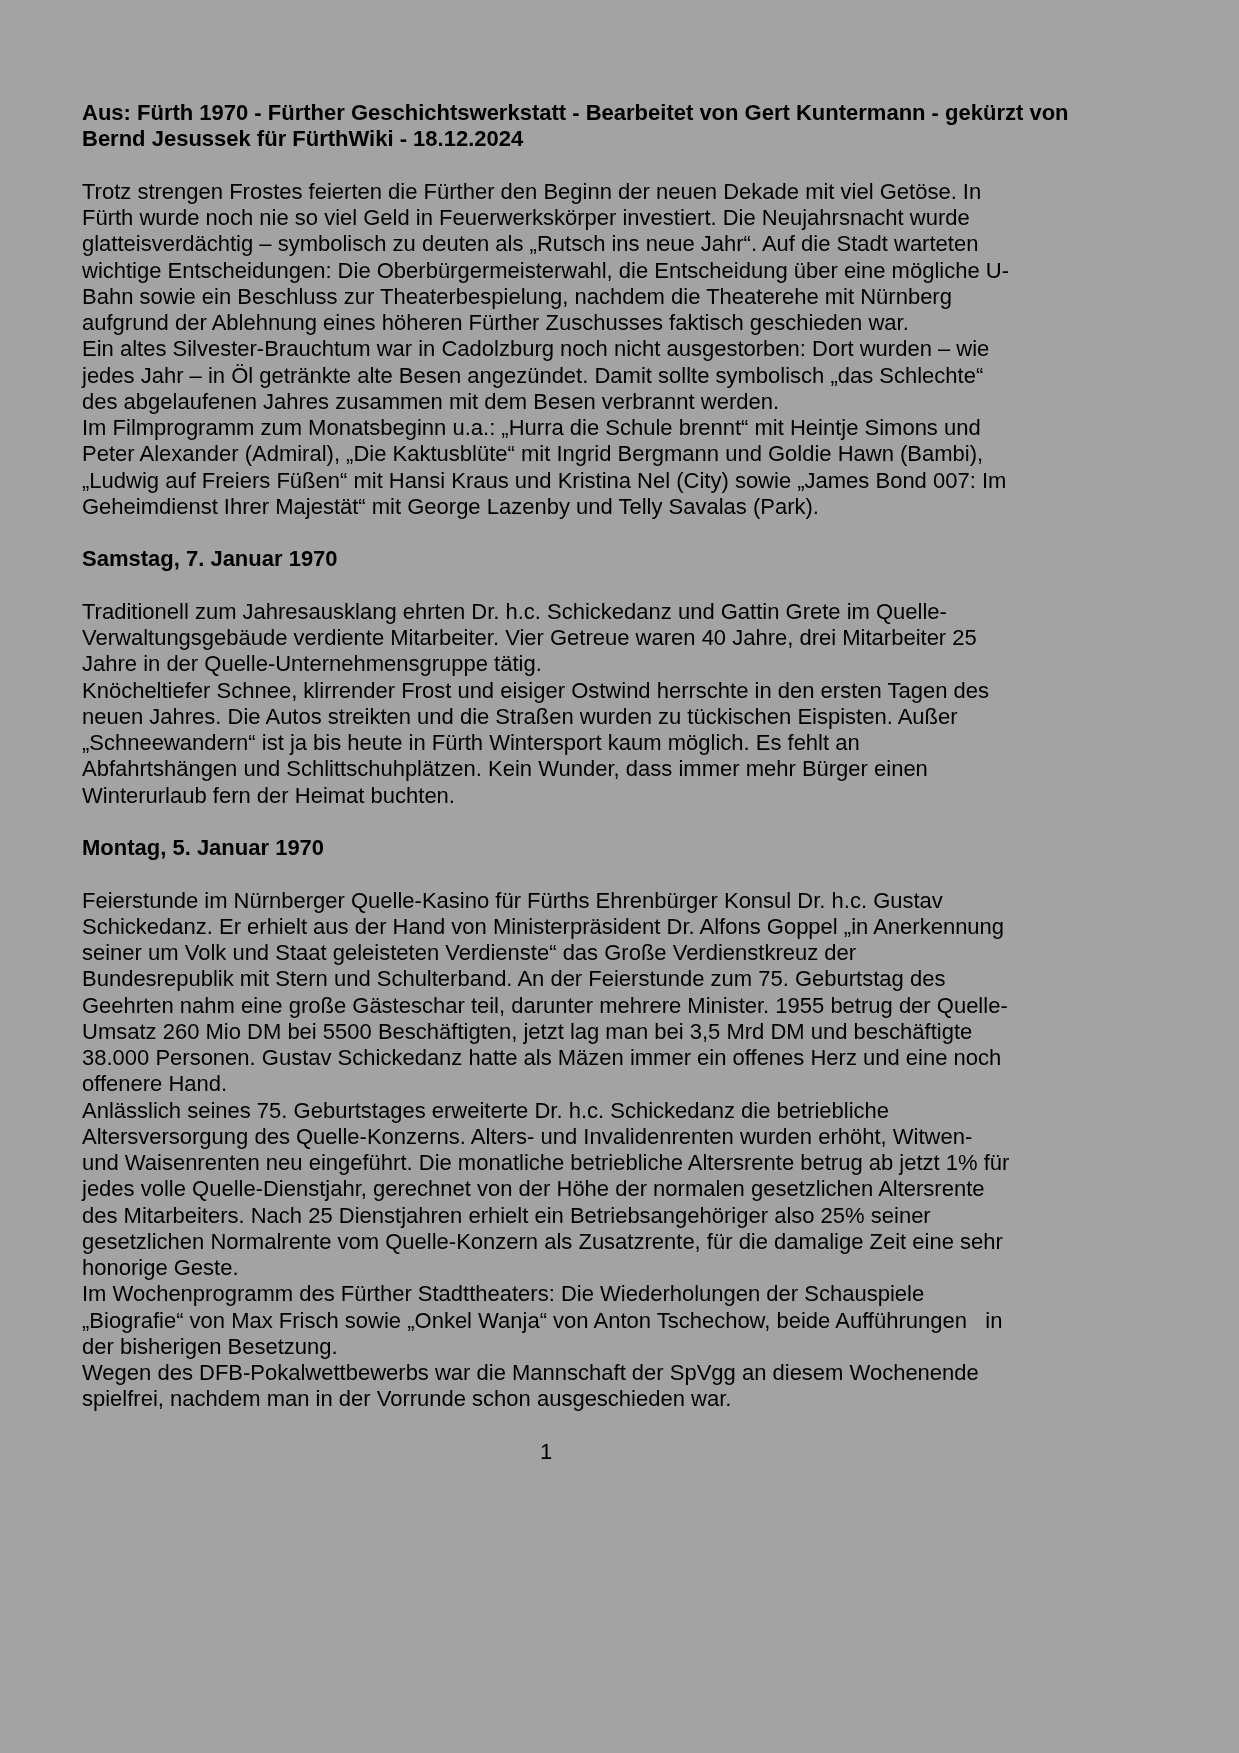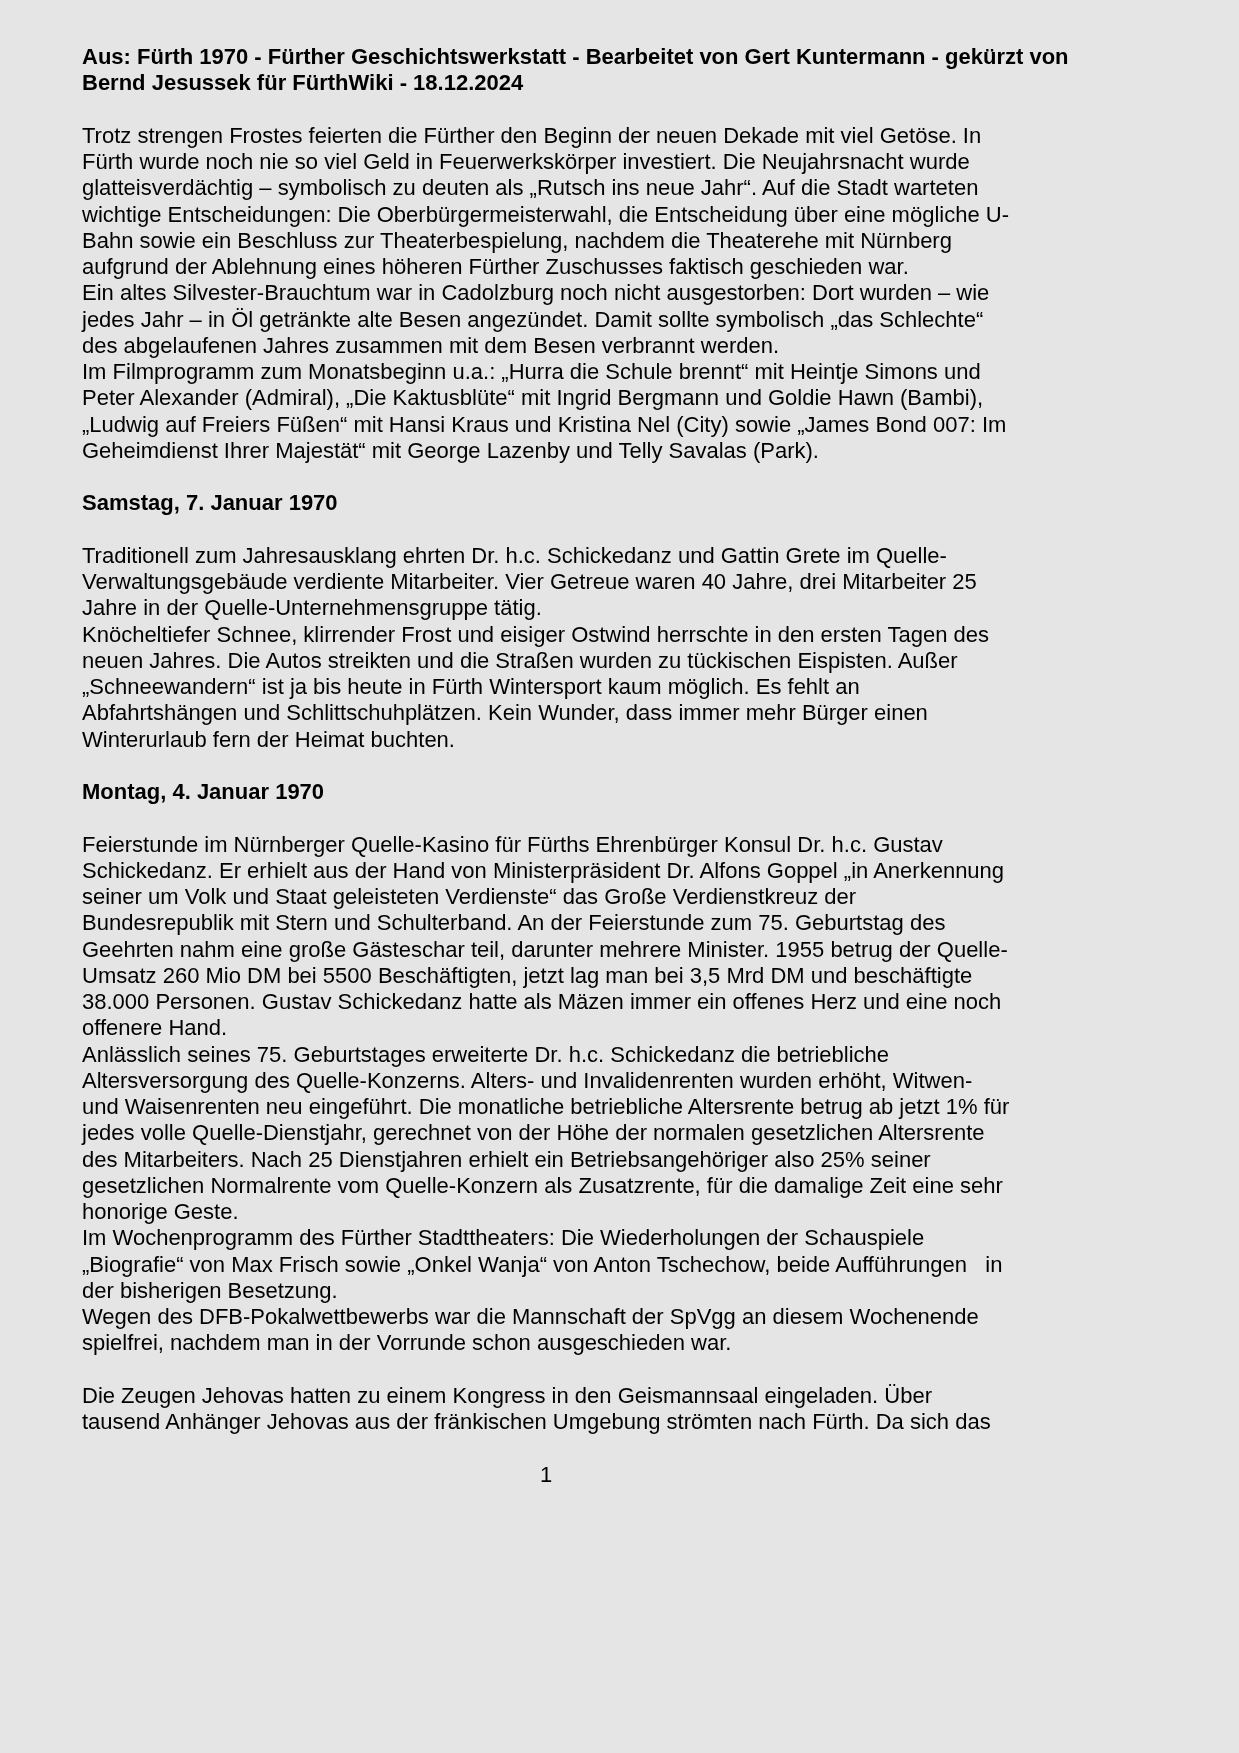--- a/index.html
+++ b/index.html
@@ -4,23 +4,23 @@
 <style>
   html, body {
     margin: 0;
     padding: 0;
     background: #ffffff;
   }
   .page {
     position: relative;
     width: 1239px;
     height: 1753px;
-    background: #e5e5e5;
+    background: #a3a3a3;
     box-sizing: border-box;
-    padding: 44px 100px 0 82px;
+    padding: 100px 100px 0 82px;
     font-family: "Liberation Sans", sans-serif;
     font-size: 22px;
     line-height: 26.25px;
     color: #000000;
     overflow: hidden;
   }
   .block {
     white-space: pre;
     margin: 0 0 26.25px 0;
   }
@@ -58,21 +58,21 @@
   <div class="block bold">Samstag, 7. Januar 1970</div>
   <div class="block">Traditionell zum Jahresausklang ehrten Dr. h.c. Schickedanz und Gattin Grete im Quelle-
 Verwaltungsgebäude verdiente Mitarbeiter. Vier Getreue waren 40 Jahre, drei Mitarbeiter 25
 Jahre in der Quelle-Unternehmensgruppe tätig.
 Knöcheltiefer Schnee, klirrender Frost und eisiger Ostwind herrschte in den ersten Tagen des
 neuen Jahres. Die Autos streikten und die Straßen wurden zu tückischen Eispisten. Außer
 „Schneewandern“ ist ja bis heute in Fürth Wintersport kaum möglich. Es fehlt an
 Abfahrtshängen und Schlittschuhplätzen. Kein Wunder, dass immer mehr Bürger einen
 Winterurlaub fern der Heimat buchten.</div>
 
-  <div class="block bold">Montag, 4. Januar 1970</div>
+  <div class="block bold">Montag, 5. Januar 1970</div>
   <div class="block">Feierstunde im Nürnberger Quelle-Kasino für Fürths Ehrenbürger Konsul Dr. h.c. Gustav
 Schickedanz. Er erhielt aus der Hand von Ministerpräsident Dr. Alfons Goppel „in Anerkennung
 seiner um Volk und Staat geleisteten Verdienste“ das Große Verdienstkreuz der
 Bundesrepublik mit Stern und Schulterband. An der Feierstunde zum 75. Geburtstag des
 Geehrten nahm eine große Gästeschar teil, darunter mehrere Minister. 1955 betrug der Quelle-
 Umsatz 260 Mio DM bei 5500 Beschäftigten, jetzt lag man bei 3,5 Mrd DM und beschäftigte
 38.000 Personen. Gustav Schickedanz hatte als Mäzen immer ein offenes Herz und eine noch
 offenere Hand.
 Anlässlich seines 75. Geburtstages erweiterte Dr. h.c. Schickedanz die betriebliche
 Altersversorgung des Quelle-Konzerns. Alters- und Invalidenrenten wurden erhöht, Witwen-
@@ -80,18 +80,16 @@
 jedes volle Quelle-Dienstjahr, gerechnet von der Höhe der normalen gesetzlichen Altersrente
 des Mitarbeiters. Nach 25 Dienstjahren erhielt ein Betriebsangehöriger also 25% seiner
 gesetzlichen Normalrente vom Quelle-Konzern als Zusatzrente, für die damalige Zeit eine sehr
 honorige Geste.
 Im Wochenprogramm des Fürther Stadttheaters: Die Wiederholungen der Schauspiele
 „Biografie“ von Max Frisch sowie „Onkel Wanja“ von Anton Tschechow, beide Aufführungen   in
 der bisherigen Besetzung.
 Wegen des DFB-Pokalwettbewerbs war die Mannschaft der SpVgg an diesem Wochenende
 spielfrei, nachdem man in der Vorrunde schon ausgeschieden war.</div>
 
-  <div class="block">Die Zeugen Jehovas hatten zu einem Kongress in den Geismannsaal eingeladen. Über
-tausend Anhänger Jehovas aus der fränkischen Umgebung strömten nach Fürth. Da sich das</div>
 
   <div class="page-number">1</div>
 
 </div>
 
 </body></html>

